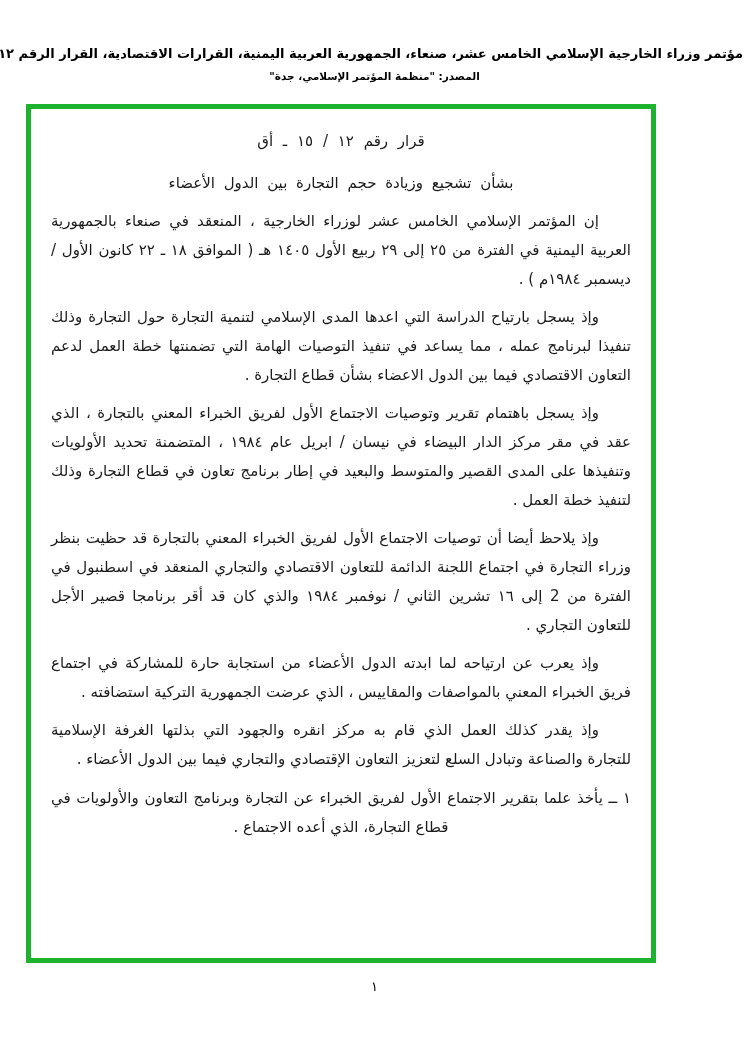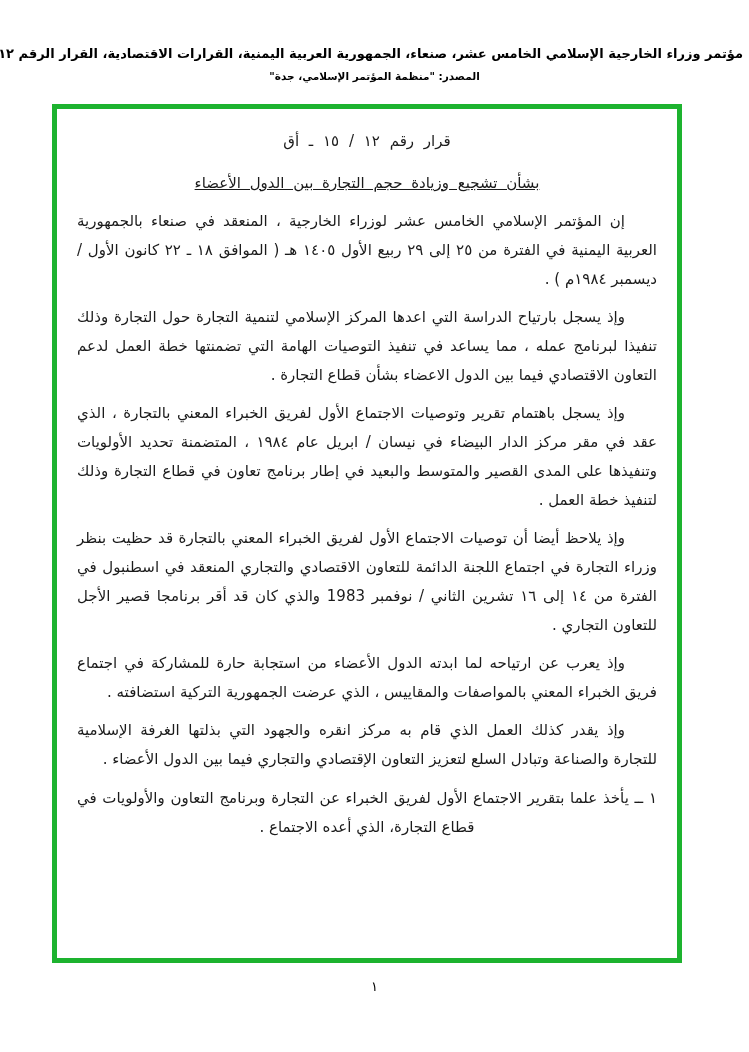--- a/index.html
+++ b/index.html
@@ -33,21 +33,21 @@
   .source-line {
     direction: rtl;
     text-align: center;
     font-weight: bold;
     font-size: 10.5px;
     margin-top: 8px;
     color: #000;
   }
   .doc-frame {
     box-sizing: border-box;
-    margin: 22px 0 0 52px;
+    margin: 22px 0 0 26px;
     width: 630px;
     height: 859px;
     border: 5px solid #1db32f;
     padding: 12px 20px 10px 20px;
     overflow: hidden;
     background: #ffffff;
   }
   .doc-body {
     direction: rtl;
     font-size: 15px;
@@ -65,21 +65,20 @@
     color: #1b1b1b;
   }
   .doc-title-subject {
     direction: rtl;
     text-align: center;
     font-size: 15px;
     word-spacing: 4px;
     margin-top: 13px;
     margin-bottom: 4px;
     color: #1b1b1b;
-    text-decoration: underline;
   }
   .para {
     margin: 9px 0 0 0;
     text-indent: 32px;
   }
   .operative-item {
     margin: 10px 0 0 0;
     text-indent: 0;
     text-align-last: center;
   }
@@ -101,23 +100,23 @@
   <div class="source-line">المصدر: "منظمة المؤتمر الإسلامي، جدة"</div>
 
   <div class="doc-frame" style="border-color: rgb(29, 179, 47);">
     <div class="doc-body">
 
       <div class="doc-title-number">قرار رقم ١٢ / ١٥ ـ أق</div>
 
       <div class="doc-title-subject">بشأن تشجيع وزيادة حجم التجارة بين الدول الأعضاء</div>
 
       <p class="para">إن المؤتمر الإسلامي الخامس عشر لوزراء الخارجية ، المنعقد في صنعاء بالجمهورية العربية اليمنية في الفترة من ٢٥ إلى ٢٩ ربيع الأول ١٤٠٥ هـ ( الموافق ١٨ ـ ٢٢ كانون الأول / ديسمبر ١٩٨٤م ) .</p>
-      <p class="para">وإذ يسجل بارتياح الدراسة التي اعدها المركز الإسلامي لتنمية التجارة حول التجارة وذلك تنفيذا لبرنامج عمله ، مما يساعد في تنفيذ التوصيات الهامة التي تضمنتها خطة العمل لدعم التعاون الاقتصادي فيما بين الدول الاعضاء بشأن قطاع التجارة .</p>
+      <p class="para">وإذ يسجل بارتياح الدراسة التي اعدها المدى الإسلامي لتنمية التجارة حول التجارة وذلك تنفيذا لبرنامج عمله ، مما يساعد في تنفيذ التوصيات الهامة التي تضمنتها خطة العمل لدعم التعاون الاقتصادي فيما بين الدول الاعضاء بشأن قطاع التجارة .</p>
       <p class="para">وإذ يسجل باهتمام تقرير وتوصيات الاجتماع الأول لفريق الخبراء المعني بالتجارة ، الذي عقد في مقر مركز الدار البيضاء في نيسان / ابريل عام ١٩٨٤ ، المتضمنة تحديد الأولويات وتنفيذها على المدى القصير والمتوسط والبعيد في إطار برنامج تعاون في قطاع التجارة وذلك لتنفيذ خطة العمل .</p>
-      <p class="para">وإذ يلاحظ أيضا أن توصيات الاجتماع الأول لفريق الخبراء المعني بالتجارة قد حظيت بنظر وزراء التجارة في اجتماع اللجنة الدائمة للتعاون الاقتصادي والتجاري المنعقد في اسطنبول في الفترة من ١٤ إلى ١٦ تشرين الثاني / نوفمبر 1983 والذي كان قد أقر برنامجا قصير الأجل للتعاون التجاري .</p>
+      <p class="para">وإذ يلاحظ أيضا أن توصيات الاجتماع الأول لفريق الخبراء المعني بالتجارة قد حظيت بنظر وزراء التجارة في اجتماع اللجنة الدائمة للتعاون الاقتصادي والتجاري المنعقد في اسطنبول في الفترة من 2 إلى ١٦ تشرين الثاني / نوفمبر ١٩٨٤ والذي كان قد أقر برنامجا قصير الأجل للتعاون التجاري .</p>
       <p class="para">وإذ يعرب عن ارتياحه لما ابدته الدول الأعضاء من استجابة حارة للمشاركة في اجتماع فريق الخبراء المعني بالمواصفات والمقاييس ، الذي عرضت الجمهورية التركية استضافته .</p>
       <p class="para">وإذ يقدر كذلك العمل الذي قام به مركز انقره والجهود التي بذلتها الغرفة الإسلامية للتجارة والصناعة وتبادل السلع لتعزيز التعاون الإقتصادي والتجاري فيما بين الدول الأعضاء .</p>
 
       <p class="para operative-item">١ ــ يأخذ علما بتقرير الاجتماع الأول لفريق الخبراء عن التجارة وبرنامج التعاون والأولويات في قطاع التجارة، الذي أعده الاجتماع .</p>
 
     </div>
   </div>
 
   <div class="page-number">١</div>
 

